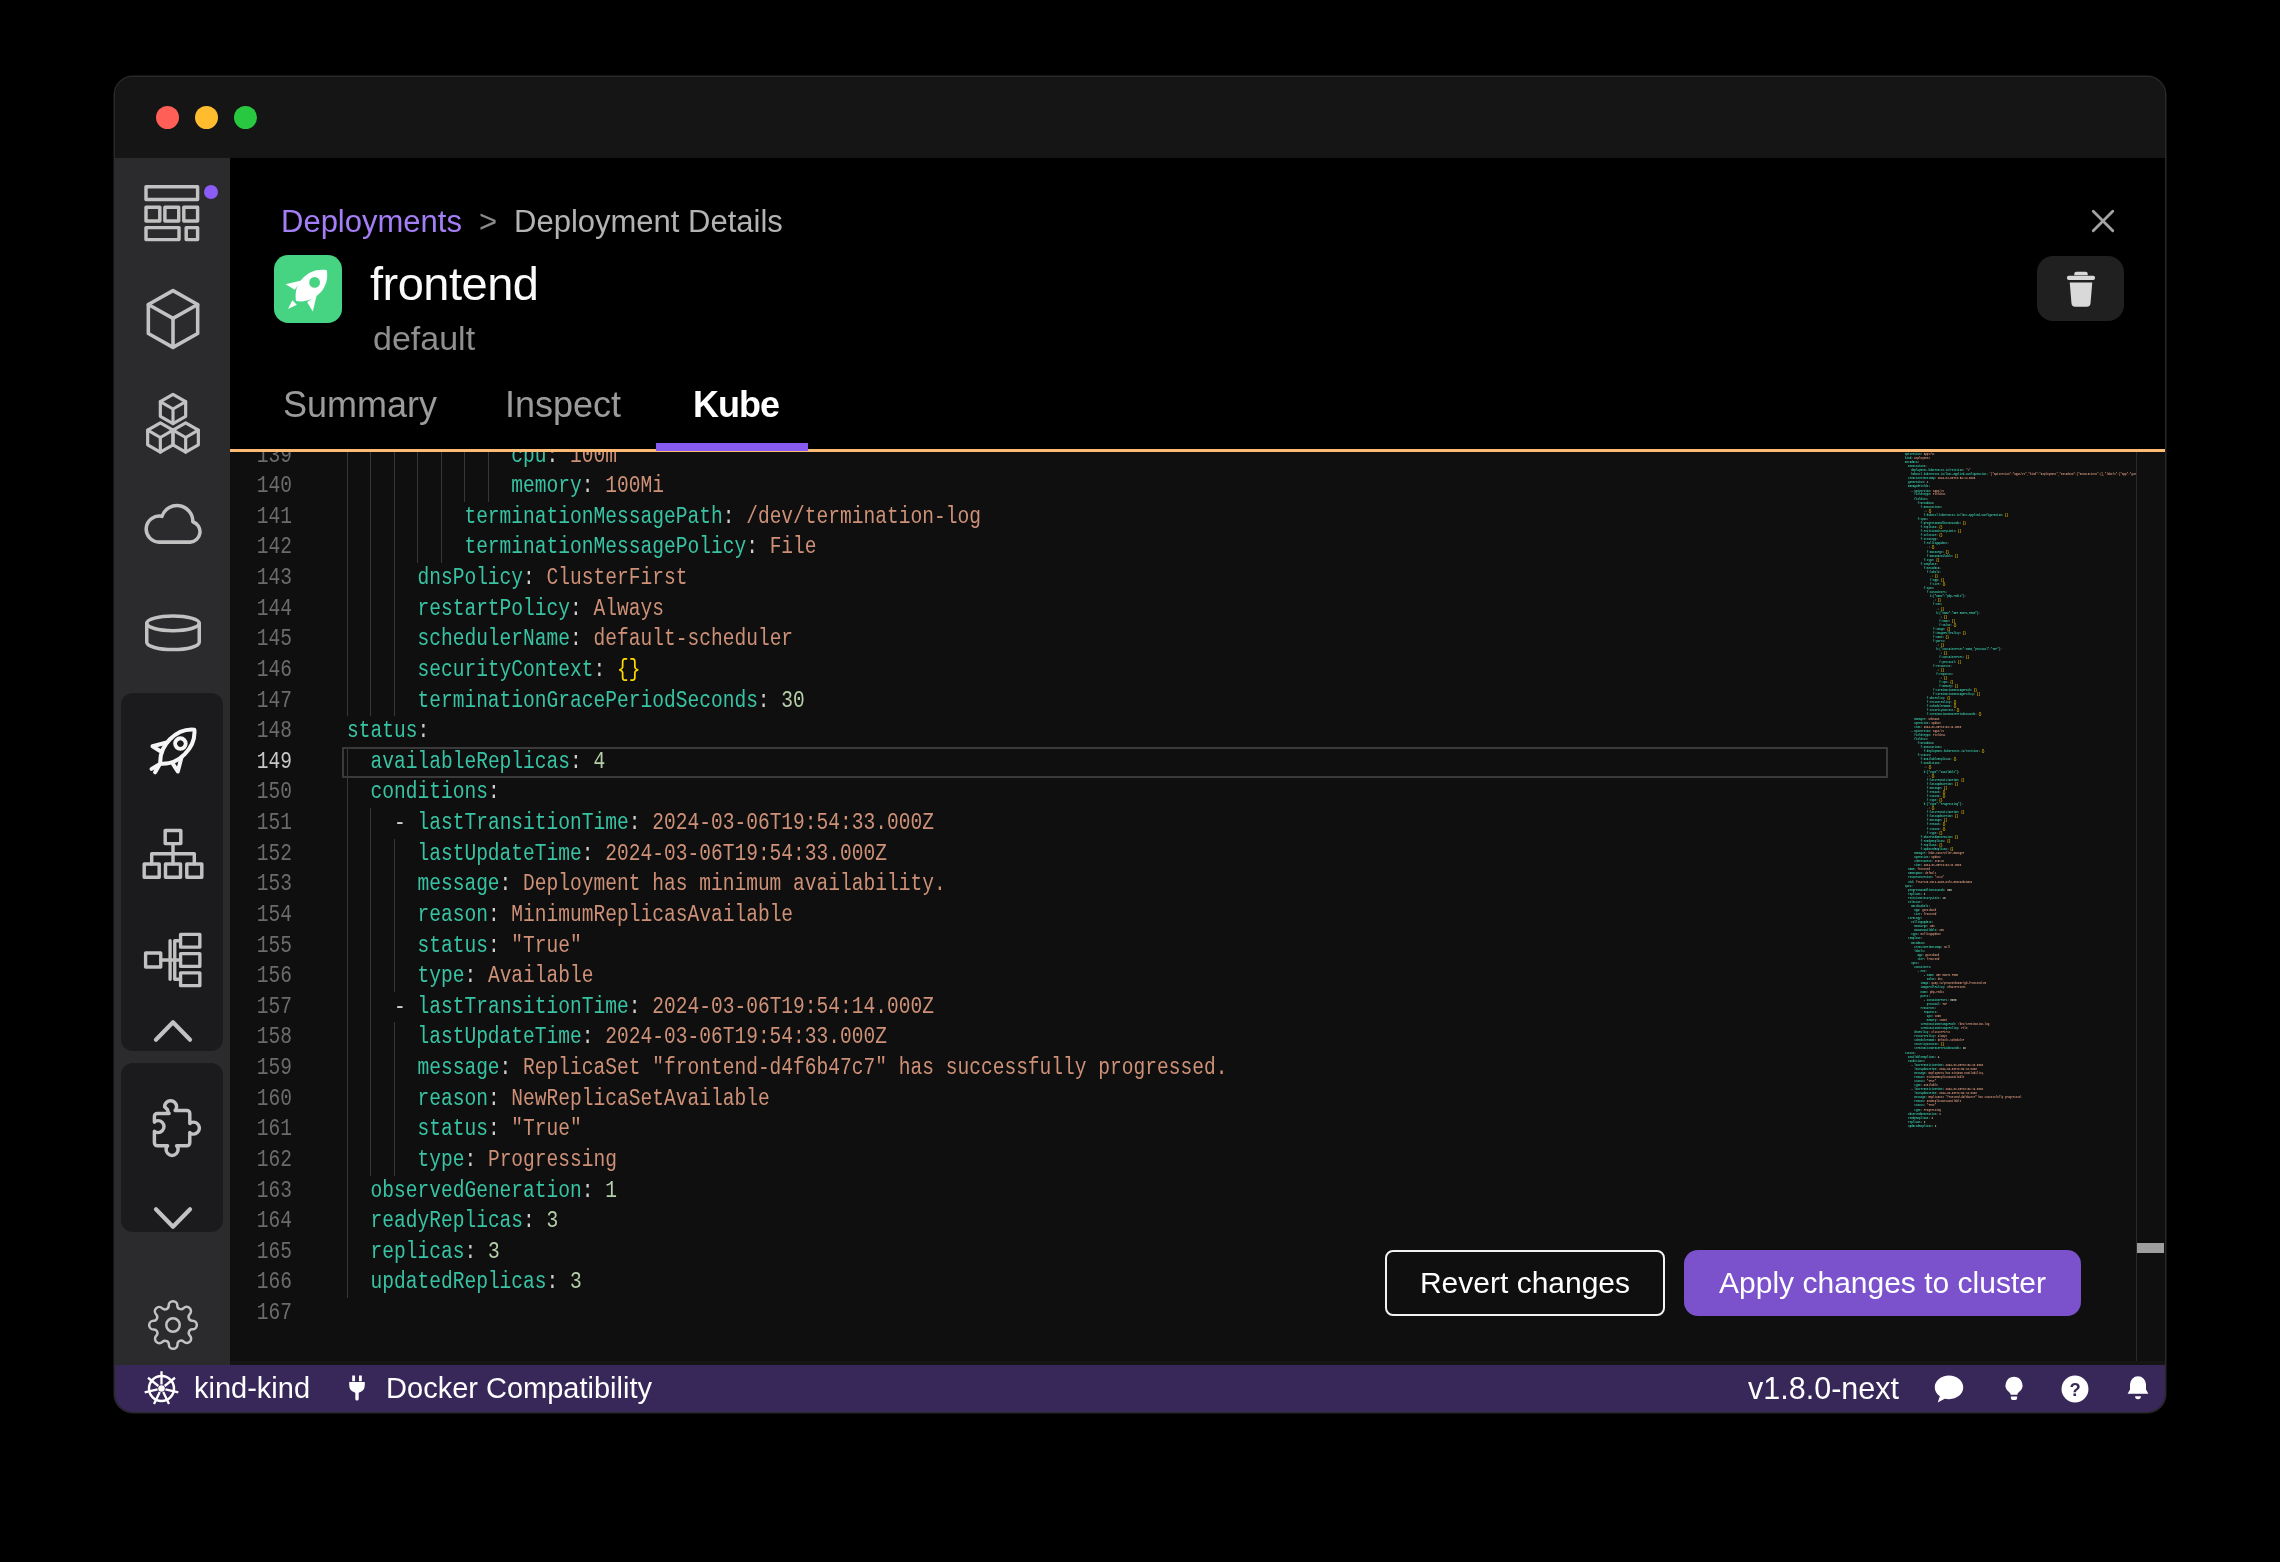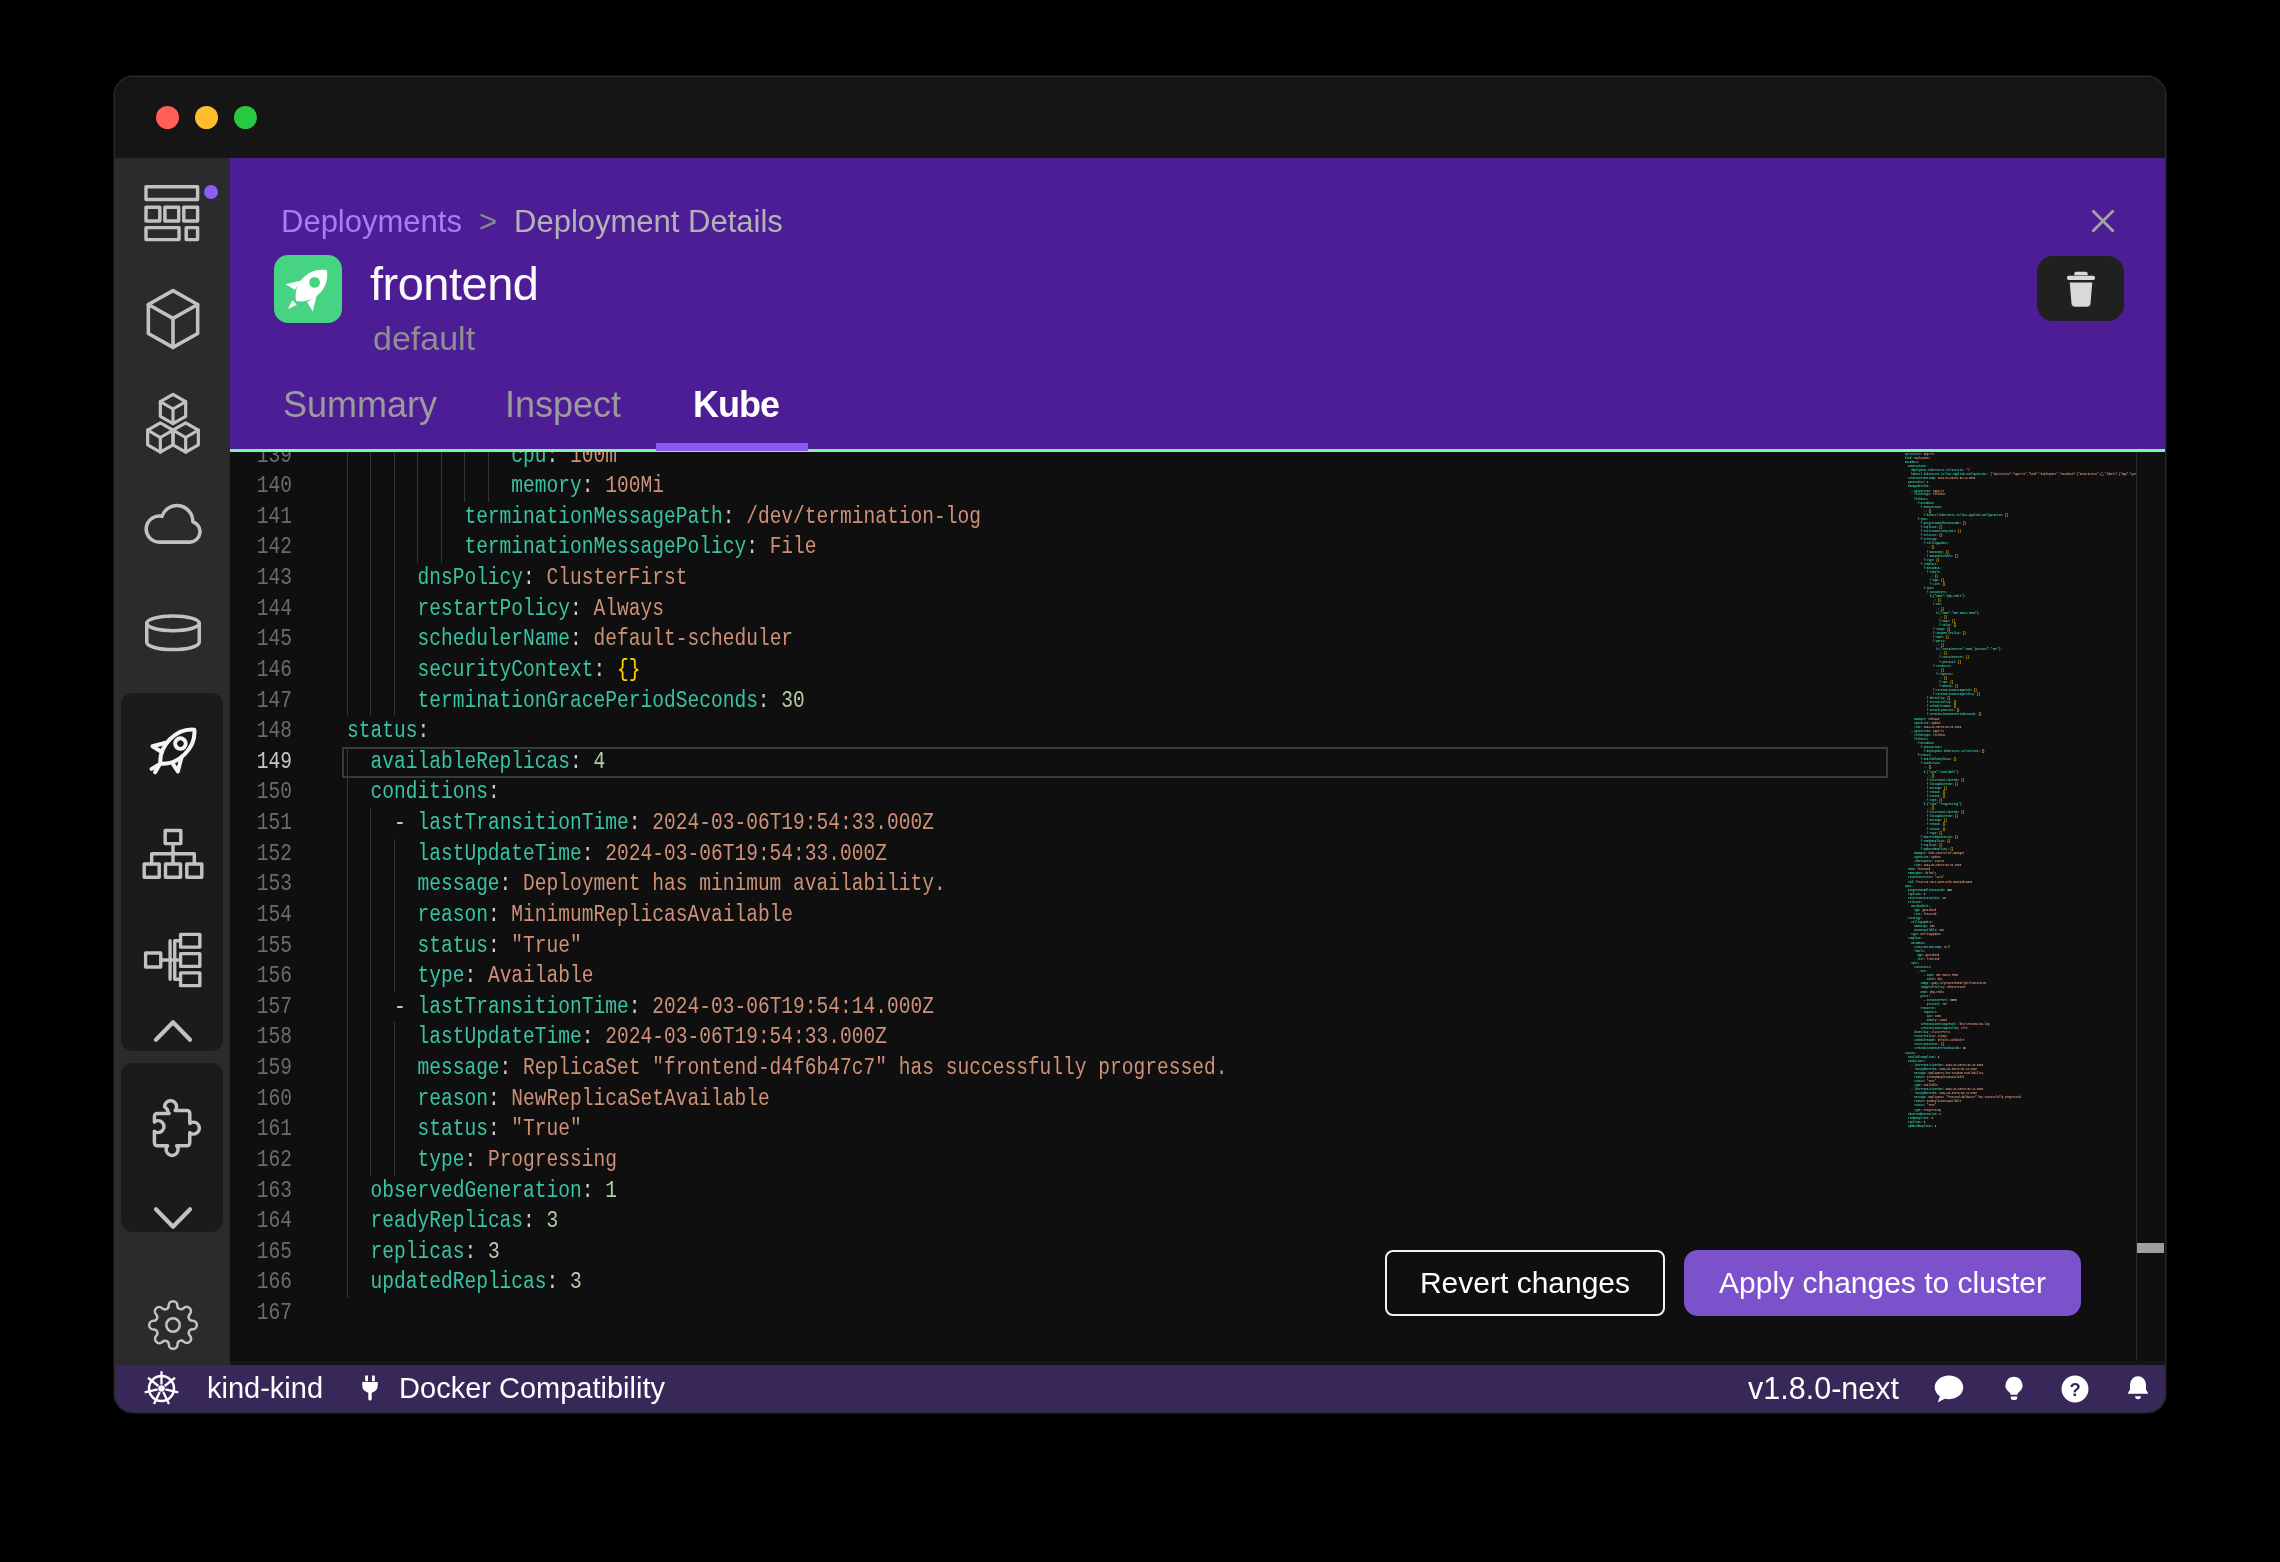--- a/index.html
+++ b/index.html
@@ -4,21 +4,21 @@
 html,body{width:2280px;height:1562px;background:#000;overflow:hidden;font-family:"Liberation Sans",sans-serif}
 #win{position:absolute;left:115px;top:77px;width:2050px;height:1335px;background:#151515;border-radius:18px;overflow:hidden;box-shadow:0 0 0 1.5px rgba(255,255,255,0.16)}
 #tbar{position:absolute;left:0;top:0;width:100%;height:81px;background:#151515}
 .tl{position:absolute;top:29px;width:23px;height:23px;border-radius:50%}
 #mid{position:absolute;left:0;top:81px;width:100%;height:1207px}
 #side{position:absolute;left:0;top:0;width:115px;height:100%;background:#2b2b2e}
 .sic{position:absolute;left:0;width:115px;display:flex;justify-content:center}
 .spanel{position:absolute;left:6px;width:102px;background:#1b1b1e;border-radius:12px;z-index:1}
 .pdot{position:absolute;left:89px;top:27px;width:14px;height:14px;border-radius:50%;background:#8b5cf6}
 #content{position:absolute;left:115px;top:0;width:1935px;height:100%}
-#hdr{position:absolute;left:0;top:0;width:100%;height:294px;background:#4c1d95;border-bottom:3px solid #86efac}
+#hdr{position:absolute;left:0;top:0;width:100%;height:294px;background:#000000;border-bottom:3px solid #fdba74}
 #crumb{position:absolute;left:51px;top:48px;font-size:31px;line-height:1;color:#b3b3b3}
 #crumb .pu{color:#a47ef6}
 #crumb .gt{color:#8a8a8a;margin:0 17px}
 #appico{position:absolute;left:44px;top:97px}
 #title{position:absolute;left:140px;top:102px;font-size:47px;line-height:1;color:#fafafa;letter-spacing:-0.5px}
 #sub{position:absolute;left:143px;top:163px;font-size:34px;line-height:1;color:#8f8f8f}
 #xbtn{position:absolute;left:1860px;top:50px}
 #trashbtn{position:absolute;left:1807px;top:98px;width:87px;height:65px;border-radius:16px;background:#202021;display:flex;align-items:center;justify-content:center}
 #tabs{position:absolute;left:0px;top:229px;font-size:36px;line-height:1}
 .tab{position:absolute;top:0;color:#9b9b9b}
@@ -395,21 +395,21 @@
     </div>
   </div>
   <div id="sbar">
     <span class="ico" style="margin-left:28px">
         <svg width="37" height="37" viewBox="0 0 24 24" fill="none" stroke="#fff" stroke-width="1.6">
           <circle cx="12" cy="12" r="8.1"></circle>
           <circle cx="12" cy="12" r="2.1" fill="#fff" stroke="none"></circle>
           <path d="M12.00 9.40 L12.00 0.80 M14.03 10.38 L20.76 5.02 M14.53 12.58 L22.92 14.49 M13.13 14.34 L16.86 22.09 M10.87 14.34 L7.14 22.09 M9.47 12.58 L1.08 14.49 M9.97 10.38 L3.24 5.02" stroke-width="1.5"></path>
         </svg>
       </span>
-    <span style="margin-left:27px">kind-kind</span>
+    <span style="margin-left:14px">kind-kind</span>
     <span class="ico" style="margin-left:30px">
         <svg width="34" height="34" viewBox="0 0 24 24" fill="#fff">
           <path d="M8.6 2.5 h2 v4 h-2 z M13.4 2.5 h2 v4 h-2 z"></path>
           <path d="M6.5 7 h11 v2.2 a5.5 5.5 0 0 1 -4.3 5.37 V19 a1.2 1.2 0 0 1 -2.4 0 v-4.43 A5.5 5.5 0 0 1 6.5 9.2 Z"></path>
         </svg>
       </span>
     <span style="margin-left:12px">Docker Compatibility</span>
     <span class="sp"></span>
     <span id="vtext">v1.8.0-next</span>
     <span class="ico ab" style="left:1816px">

